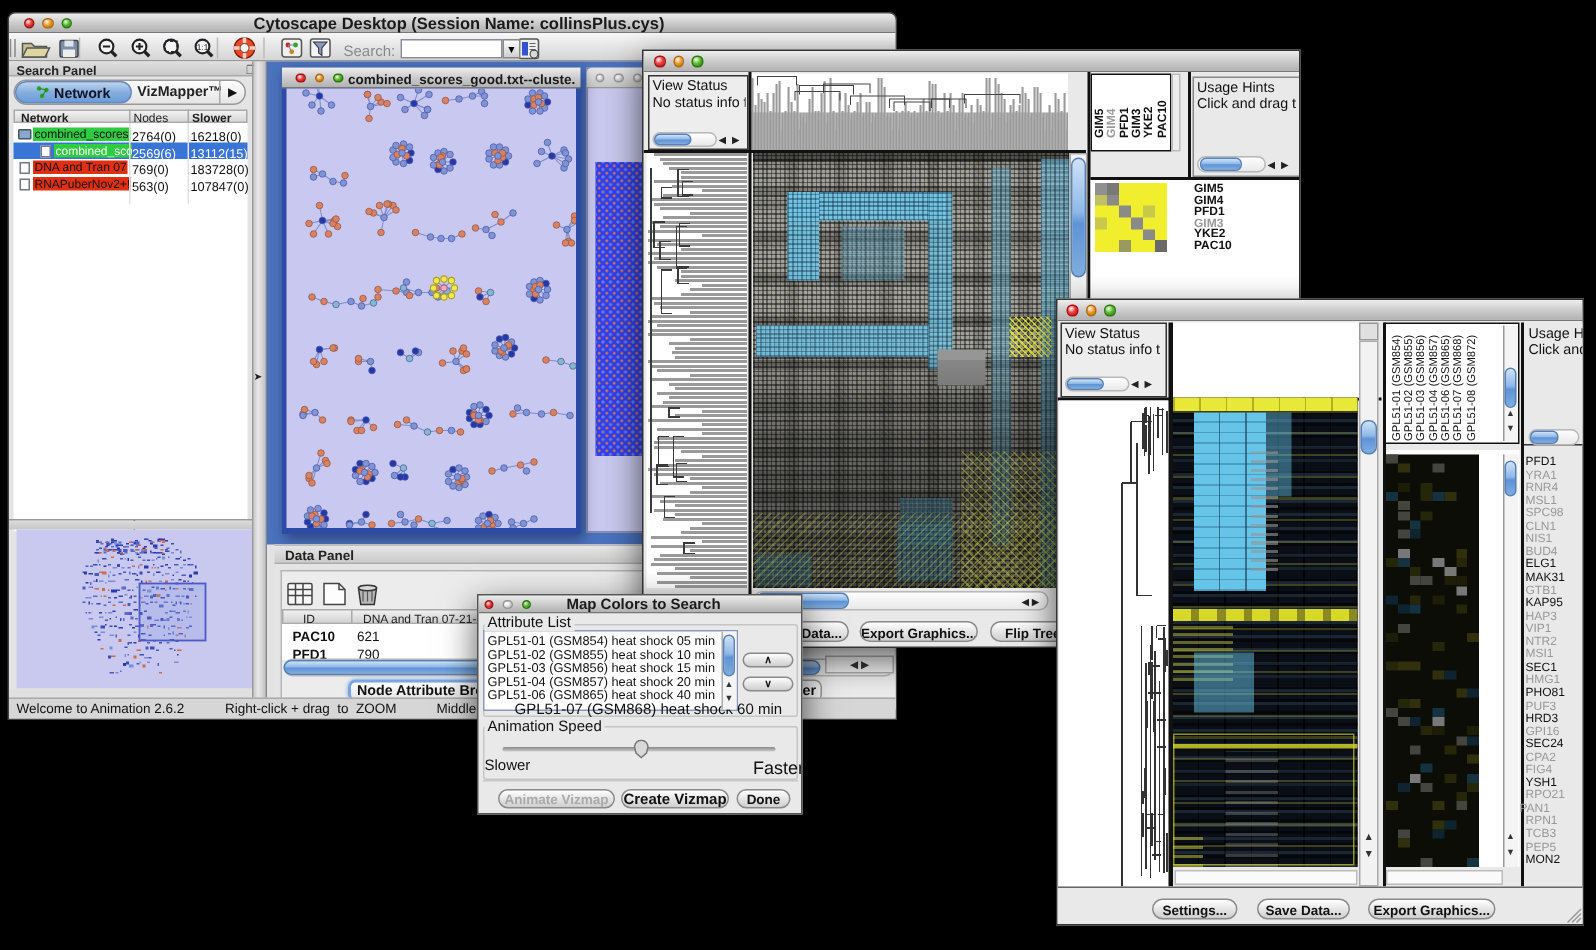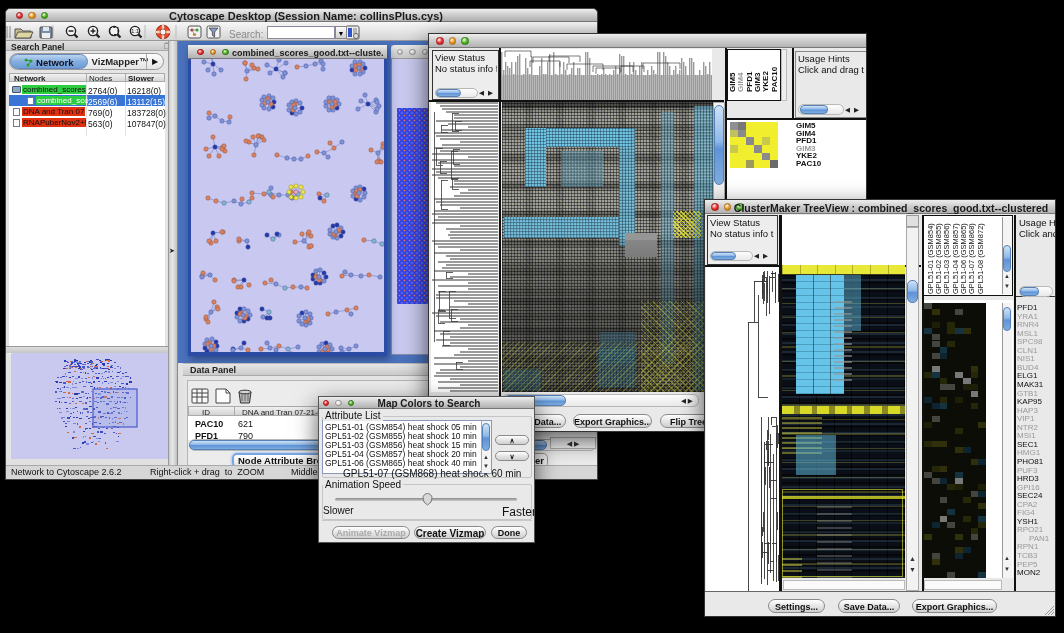--- a/index.html
+++ b/index.html
@@ -1208,21 +1208,21 @@
     <div class="lbl" style="left:189px;top:410px;font-size:9px;font-weight:bold;color:#111">PAC10</div>
     <div class="lbl" style="left:232px;top:410px;font-size:9px;color:#111">621</div>
     <div class="lbl" style="left:189px;top:422px;font-size:9px;font-weight:bold;color:#111">PFD1</div>
     <div class="lbl" style="left:232px;top:422px;font-size:9px;color:#111">790</div>
     <div style="background:linear-gradient(#fdfdfd,#e9e9e9);border:1px solid #b8b8b8;border-radius:6px;position:absolute;left:183px;top:430px;width:407px;height:12px"></div>
     <div style="background:linear-gradient(#cfe2f6,#8fb9e8 45%,#5f93d8 55%,#7fadde);border:1px solid #5580b8;border-radius:5px;position:absolute;left:183px;top:431px;width:358px;height:10px;border-radius:5px"></div>
     <div class="abs" style="left:544px;top:428px;width:46px;height:12px;background:#f4f4f4;border:1px solid #b0b0b0;font-size:7px;color:#333;text-align:center;line-height:12px">◀ ▶</div>
     <div class="abs" style="left:226px;top:444px;width:160px;height:15px;background:linear-gradient(#fff,#e4e4e4);border:2px solid #79a7e3;border-radius:5px;box-shadow:0 0 3px #79a7e3;font-size:9.5px;font-weight:bold;text-align:left;padding-left:4px;line-height:12px;color:#111;white-space:nowrap;overflow:hidden">Node Attribute Browser</div>
     <div class="abs" style="left:387px;top:444px;width:155px;height:15px;background:#f6f6f6;border:1px solid #999;border-radius:5px;font-size:9.5px;font-weight:bold;color:#111;text-align:right;padding-right:3px;line-height:14px;white-space:nowrap;overflow:hidden">Edge Attribute Browser</div>
     <div class="abs" style="left:0;top:456px;width:593px;height:15px;background:#d6d6d6;border-top:1px solid #aaa"></div>
-    <div class="lbl" style="left:5px;top:458px;font-size:9px;color:#111">Network to Cytoscape 2.6.2</div>
+    <div class="lbl" style="left:5px;top:458px;font-size:9px;color:#111">Welcome to Animation 2.6.2</div>
     <div class="lbl" style="left:144px;top:458px;font-size:9px;color:#111">Right-click + drag&nbsp; to&nbsp; ZOOM</div>
     <div class="lbl" style="left:285px;top:458px;font-size:9px;color:#111">Middle-click</div>
   </div>
 <div class="win" style="left:428px;top:33px;width:439px;height:399px;background:#e9e9e9;border:1px solid #333">
     <div class="tb abs" style="left:0;top:0;width:100%;height:14px;border-radius:4px 4px 0 0"></div>
     <div style="position:absolute;left:7.4px;top:3.4px;width:7.2px;height:7.2px;border-radius:50%;background:radial-gradient(circle at 35% 30%, #fff 0%, #ee4444 45%, #aa1111 100%);border:0.5px solid #aa1111"></div>
     <div style="position:absolute;left:19.9px;top:3.4px;width:7.2px;height:7.2px;border-radius:50%;background:radial-gradient(circle at 35% 30%, #fff 0%, #f0a030 45%, #b06a10 100%);border:0.5px solid #b06a10"></div>
     <div style="position:absolute;left:32.4px;top:3.4px;width:7.2px;height:7.2px;border-radius:50%;background:radial-gradient(circle at 35% 30%, #fff 0%, #60c030 45%, #2a7a10 100%);border:0.5px solid #2a7a10"></div>
     <div class="abs" style="left:3px;top:16px;width:67px;height:50px;background:#ededed;border:1px solid #333"></div>
     <div class="lbl" style="left:6px;top:18px;font-size:9.5px;color:#111">View Status</div>
@@ -1640,21 +1640,20 @@
     <div style="background:linear-gradient(#ffffff,#e8e8e8 45%,#cfcfcf);border:1px solid #8a8a8a;border-radius:8px;color:#111;font-weight:bold;text-align:center;position:absolute;white-space:nowrap;overflow:hidden;left:14px;top:380px;width:60px;height:14px;font-size:9px;line-height:14px">Settings...</div>
     <div style="background:linear-gradient(#ffffff,#e8e8e8 45%,#cfcfcf);border:1px solid #8a8a8a;border-radius:8px;color:#111;font-weight:bold;text-align:center;position:absolute;white-space:nowrap;overflow:hidden;left:77px;top:380px;width:60px;height:14px;font-size:9px;line-height:14px">Save Data...</div>
     <div style="background:linear-gradient(#ffffff,#e8e8e8 45%,#cfcfcf);border:1px solid #8a8a8a;border-radius:8px;color:#111;font-weight:bold;text-align:center;position:absolute;white-space:nowrap;overflow:hidden;left:144px;top:380px;width:79px;height:14px;font-size:9px;line-height:14px">Export Graphics...</div>
     <div style="background:linear-gradient(#ffffff,#e8e8e8 45%,#cfcfcf);border:1px solid #8a8a8a;border-radius:8px;color:#111;font-weight:bold;text-align:center;position:absolute;white-space:nowrap;overflow:hidden;left:231px;top:380px;width:95px;height:14px;font-size:9px;line-height:14px;overflow:hidden">Flip Tree Node Or</div>
   </div>
 <div class="win" style="left:704px;top:199px;width:352px;height:418px;background:#e9e9e9;border:1px solid #333">
     <div class="tb abs" style="left:0;top:0;width:100%;height:14px;border-radius:4px 4px 0 0"></div>
     <div style="position:absolute;left:6.4px;top:3.4px;width:7.2px;height:7.2px;border-radius:50%;background:radial-gradient(circle at 35% 30%, #fff 0%, #ee4444 45%, #aa1111 100%);border:0.5px solid #aa1111"></div>
     <div style="position:absolute;left:18.9px;top:3.4px;width:7.2px;height:7.2px;border-radius:50%;background:radial-gradient(circle at 35% 30%, #fff 0%, #f0a030 45%, #b06a10 100%);border:0.5px solid #b06a10"></div>
     <div style="position:absolute;left:31.4px;top:3.4px;width:7.2px;height:7.2px;border-radius:50%;background:radial-gradient(circle at 35% 30%, #fff 0%, #60c030 45%, #2a7a10 100%);border:0.5px solid #2a7a10"></div>
-    <div class="tt abs" style="left:22px;top:2px;width:328px;font-size:10.5px">ClusterMaker TreeView : combined_scores_good.txt--clustered</div>
     <div class="abs" style="left:2px;top:15px;width:71px;height:50px;background:#ededed;border:1px solid #333"></div>
     <div class="lbl" style="left:5px;top:17px;font-size:9.5px;color:#111">View Status</div>
     <div class="lbl" style="left:5px;top:28px;font-size:9.5px;color:#111;width:66px;overflow:hidden;white-space:nowrap">No status info t</div>
     <div style="background:linear-gradient(#fdfdfd,#e9e9e9);border:1px solid #b8b8b8;border-radius:6px;position:absolute;left:5px;top:51px;width:43px;height:10px"></div>
     <div style="background:linear-gradient(#cfe2f6,#8fb9e8 45%,#5f93d8 55%,#7fadde);border:1px solid #5580b8;border-radius:5px;position:absolute;left:6px;top:52px;width:25px;height:8px;border-radius:4px"></div>
     <div class="lbl" style="left:49px;top:52px;font-size:6.5px;color:#222">◀</div>
     <div class="lbl" style="left:58px;top:52px;font-size:6.5px;color:#222">▶</div>
     <div class="bl" style="left:0px;top:65px;width:216px;height:2px"></div>
     <div class="abs" style="left:1px;top:67px;width:73px;height:324px;background:#fff"><svg width="73" height="324" viewBox="0 0 73 324">
         <g stroke="#333" stroke-width="0.9" fill="none" shape-rendering="crispEdges">
@@ -1872,21 +1871,21 @@
     <div class="lbl" style="left:312px;top:248.4px;font-size:8px;color:#999">HMG1</div>
     <div class="lbl" style="left:312px;top:256.9px;font-size:8px;color:#111">PHO81</div>
     <div class="lbl" style="left:312px;top:265.5px;font-size:8px;color:#999">PUF3</div>
     <div class="lbl" style="left:312px;top:274.0px;font-size:8px;color:#111">HRD3</div>
     <div class="lbl" style="left:312px;top:282.6px;font-size:8px;color:#999">GPI16</div>
     <div class="lbl" style="left:312px;top:291.1px;font-size:8px;color:#111">SEC24</div>
     <div class="lbl" style="left:312px;top:299.6px;font-size:8px;color:#999">CPA2</div>
     <div class="lbl" style="left:312px;top:308.2px;font-size:8px;color:#999">FIG4</div>
     <div class="lbl" style="left:312px;top:316.8px;font-size:8px;color:#111">YSH1</div>
     <div class="lbl" style="left:312px;top:325.3px;font-size:8px;color:#999">RPO21</div>
-    <div class="lbl" style="left:324px;top:333.9px;font-size:8px;color:#999">PAN1</div>
+    <div class="lbl" style="left:308px;top:333.9px;font-size:8px;color:#999">PAN1</div>
     <div class="lbl" style="left:312px;top:342.4px;font-size:8px;color:#999">RPN1</div>
     <div class="lbl" style="left:312px;top:351.0px;font-size:8px;color:#999">TCB3</div>
     <div class="lbl" style="left:312px;top:359.5px;font-size:8px;color:#999">PEP5</div>
     <div class="lbl" style="left:312px;top:368.1px;font-size:8px;color:#111">MON2</div>
     <div class="abs" style="left:0;top:391px;width:352px;height:27px;background:#e9e9e9;border-top:1px solid #666"></div>
     <div style="background:linear-gradient(#ffffff,#e8e8e8 45%,#cfcfcf);border:1px solid #8a8a8a;border-radius:8px;color:#111;font-weight:bold;text-align:center;position:absolute;white-space:nowrap;overflow:hidden;left:63px;top:399px;width:57px;height:14px;font-size:9px;line-height:14px">Settings...</div>
     <div style="background:linear-gradient(#ffffff,#e8e8e8 45%,#cfcfcf);border:1px solid #8a8a8a;border-radius:8px;color:#111;font-weight:bold;text-align:center;position:absolute;white-space:nowrap;overflow:hidden;left:133px;top:399px;width:62px;height:14px;font-size:9px;line-height:14px">Save Data...</div>
     <div style="background:linear-gradient(#ffffff,#e8e8e8 45%,#cfcfcf);border:1px solid #8a8a8a;border-radius:8px;color:#111;font-weight:bold;text-align:center;position:absolute;white-space:nowrap;overflow:hidden;left:207px;top:399px;width:85px;height:14px;font-size:9px;line-height:14px">Export Graphics...</div>
     <svg class="abs" style="left:338px;top:404px" width="12" height="12">
       <path d="M2 11 L11 2 M5 11 L11 5 M8 11 L11 8" stroke="#999" stroke-width="1"></path>

